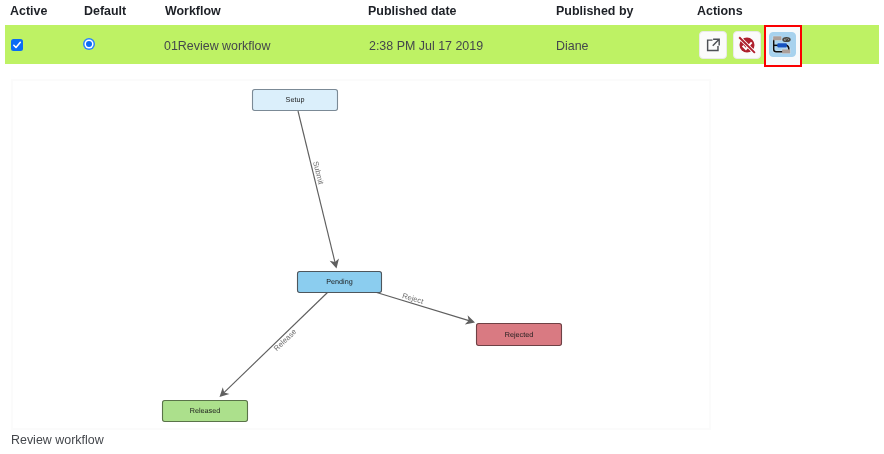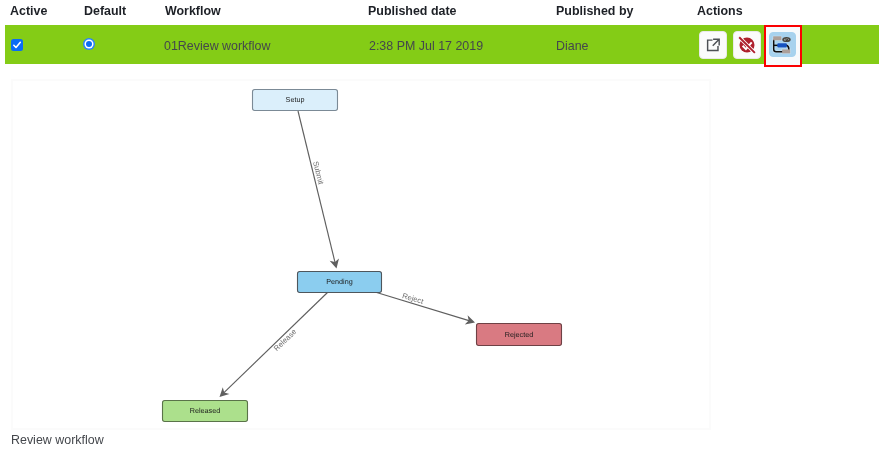--- a/index.html
+++ b/index.html
@@ -6,21 +6,21 @@
   html,body{margin:0;padding:0;}
   body{width:884px;height:454px;background:#ffffff;font-family:"Liberation Sans",sans-serif;overflow:hidden;}
   svg text{paint-order:stroke;}
   .wrap{position:relative;width:884px;height:454px;will-change:transform;}
 
   
   .thead{position:absolute;left:0;top:0;width:884px;height:24px;}
   .th{position:absolute;font-weight:bold;font-size:13.6px;color:#1d2026;top:3px;letter-spacing:0px;white-space:nowrap;transform:scaleX(0.915);transform-origin:left top;}
 
   
-  .row{position:absolute;left:5px;top:24.5px;width:874px;height:39.3px;background:#84cc16;}
+  .row{position:absolute;left:5px;top:24.5px;width:874px;height:39.3px;background:#bef264;}
   .cell{position:absolute;font-size:13.6px;color:#44474c;white-space:nowrap;transform:scaleX(0.915);transform-origin:left top;}
 
   
   .cb{position:absolute;width:12px;height:12px;border-radius:2.5px;background:#0a6cf5;}
   .cb svg{position:absolute;left:1px;top:1px;}
 
   
   .radio{position:absolute;width:12px;height:12px;border-radius:50%;background:#2b82fb;}
   .radio .inner{position:absolute;left:3px;top:3px;width:6px;height:6px;border-radius:50%;background:#0a6cf5;box-shadow:0 0 0 1.5px #fff;}
 

